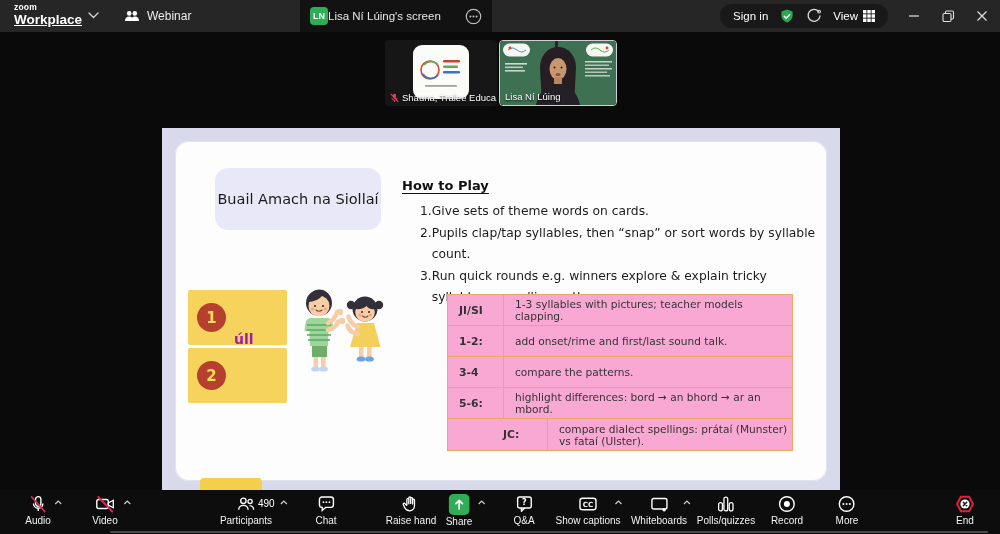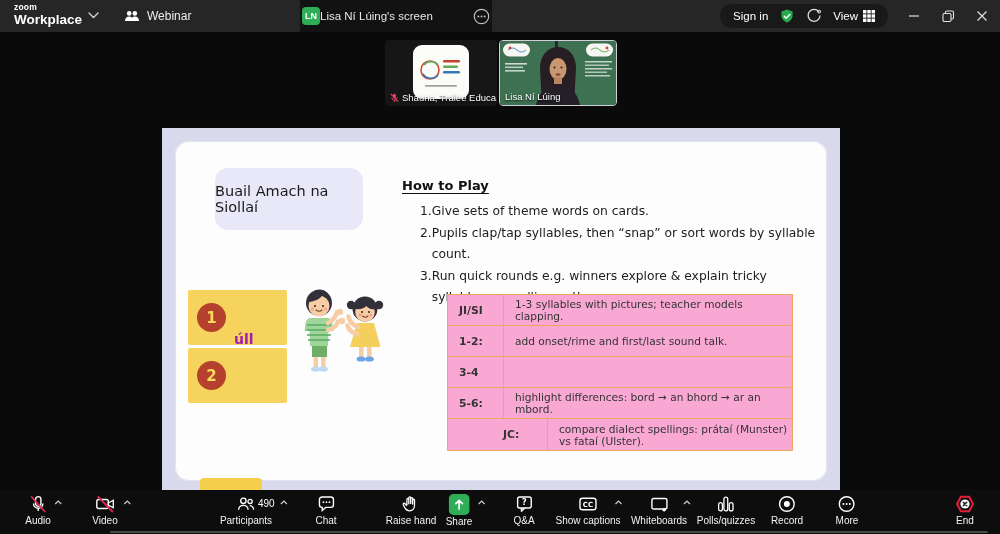--- a/index.html
+++ b/index.html
@@ -3,24 +3,24 @@
 <meta charset="utf-8">
 <style>
   * { margin:0; padding:0; box-sizing:border-box; }
   body { width:1000px; height:534px; background:#000; font-family:"Liberation Sans","DejaVu Sans",sans-serif; overflow:hidden; }
   .app { position:relative; width:1000px; height:534px; background:#0a0a0a; overflow:hidden; }
 
   
   .titlebar { position:absolute; top:0; left:0; width:1000px; height:32px; background:#262626; }
   .logo { position:absolute; left:14px; top:3px; color:#fff; line-height:1; }
   .logo .l1 { font-size:8.5px; font-weight:600; letter-spacing:.2px; }
-  .logo .l2 { font-size:13.5px; font-weight:700; margin-top:1px; }
+  .logo .l2 { font-size:13.5px; font-weight:700; margin-top:1px;text-decoration:underline; }
   .logo-chev { position:absolute; left:88px; top:12px; }
   .webinar { position:absolute; left:124px; top:0; height:32px; display:flex; align-items:center; gap:7px; color:#ededed; font-size:12px; }
-  .share-tab { position:absolute; left:300px; top:0; width:192px; height:32px; background:#121212; display:flex; align-items:center; padding:0 2px; }
+  .share-tab { position:absolute; left:300px; top:0; width:192px; height:32px; background:#121212; display:flex; align-items:center; padding:0 10px; }
   .ln-avatar { width:18px; height:18px; border-radius:4px; background:#2fae57; color:#fff; font-size:9px; font-weight:700; display:flex; align-items:center; justify-content:center; }
   .share-tab-title { color:#e8e8e8; font-size:11.5px; white-space:nowrap; overflow:hidden; flex:1; }
   .right-pill { position:absolute; right:112px; top:4px; height:24px; border-radius:13px; background:#191919; display:flex; align-items:center; gap:11px; padding:0 13px; }
   .signin { color:#fff; font-size:11.5px; }
   .viewgrp { display:flex; align-items:center; gap:5px; color:#fff; font-size:11.5px; }
   .wbtn { position:absolute; top:8px; width:16px; height:16px; display:flex; align-items:center; justify-content:center; }
   .wbtn.min { right:78px; } .wbtn.max { right:44px; } .wbtn.close { right:10px; }
 
   
   .stage { position:absolute; top:32px; left:0; width:1000px; height:458px; background:#0a0a0a; }
@@ -29,21 +29,21 @@
   .tile { position:absolute; top:8px; height:66px; border-radius:4px; overflow:hidden; background:#161616; }
   .tile.shauna { left:385px; width:112px; }
   .tile.lisa { left:499px; width:118px; border:1.5px solid #cfcfd4; }
   .tile-name { position:absolute; left:5px; bottom:3px; display:flex; align-items:center; gap:3px; color:#fff; font-size:9.5px; text-shadow:0 1px 2px rgba(0,0,0,.9); white-space:nowrap; }
   .logo-card { position:absolute; left:28px; top:5px; }
 
   
   .share-area { position:absolute; left:162px; top:96px; width:678px; height:362px; background:#d9d9ec; overflow:hidden; }
   .slide { position:absolute; left:13px; top:13px; width:652px; height:340px; background:#fdfdfe; border-radius:14px; box-shadow:0 0 0 1px #e3e3f0 inset; font-family:"DejaVu Sans",sans-serif; }
 
-  .slide-title-box { position:absolute; left:40px; top:27px; width:148px; height:62px; background:#e9e8f8; border-radius:13px; display:flex; align-items:center; justify-content:center; }
+  .slide-title-box { position:absolute; left:40px; top:27px; width:166px; height:62px; background:#e9e8f8; border-radius:13px; display:flex; align-items:center; justify-content:center; }
   .slide-title-box span { font-size:14.5px; font-weight:500; color:#1a1a1a; }
 
   .howto-head { position:absolute; left:227px; top:37px; font-size:13px; font-weight:700; color:#111; text-decoration:underline; text-underline-offset:3px; }
   .steps { position:absolute; left:245px; top:60px; width:402px; }
   .step { display:flex; font-size:12.3px; color:#1c1c1c; font-weight:500; line-height:21.5px; }
   .step .num { flex:0 0 auto; }
   .step .txt { flex:1; }
 
   .card { position:absolute; left:13px; width:99px; height:55px; background:#f6d35c; border-radius:2px; }
   .card.c1 { top:149px; } .card.c2 { top:207px; }
@@ -302,20 +302,21 @@
           <div class="trow">
             <div class="tl">JI/SI</div>
             <div class="td">1-3 syllables with pictures; teacher models clapping.</div>
           </div>
           <div class="trow">
             <div class="tl">1-2:</div>
             <div class="td">add onset/rime and first/last sound talk.</div>
           </div>
           <div class="trow">
             <div class="tl">3-4</div>
+            <div class="td">compare the patterns.</div>
           </div>
           <div class="trow">
             <div class="tl">5-6:</div>
             <div class="td">highlight differences: bord → an bhord → ar an mbord.</div>
           </div>
           <div class="trow">
             <div class="tl">JC:</div>
             <div class="td">compare dialect spellings: prátaí (Munster) vs fataí (Ulster).</div>
           </div>
         </div>

